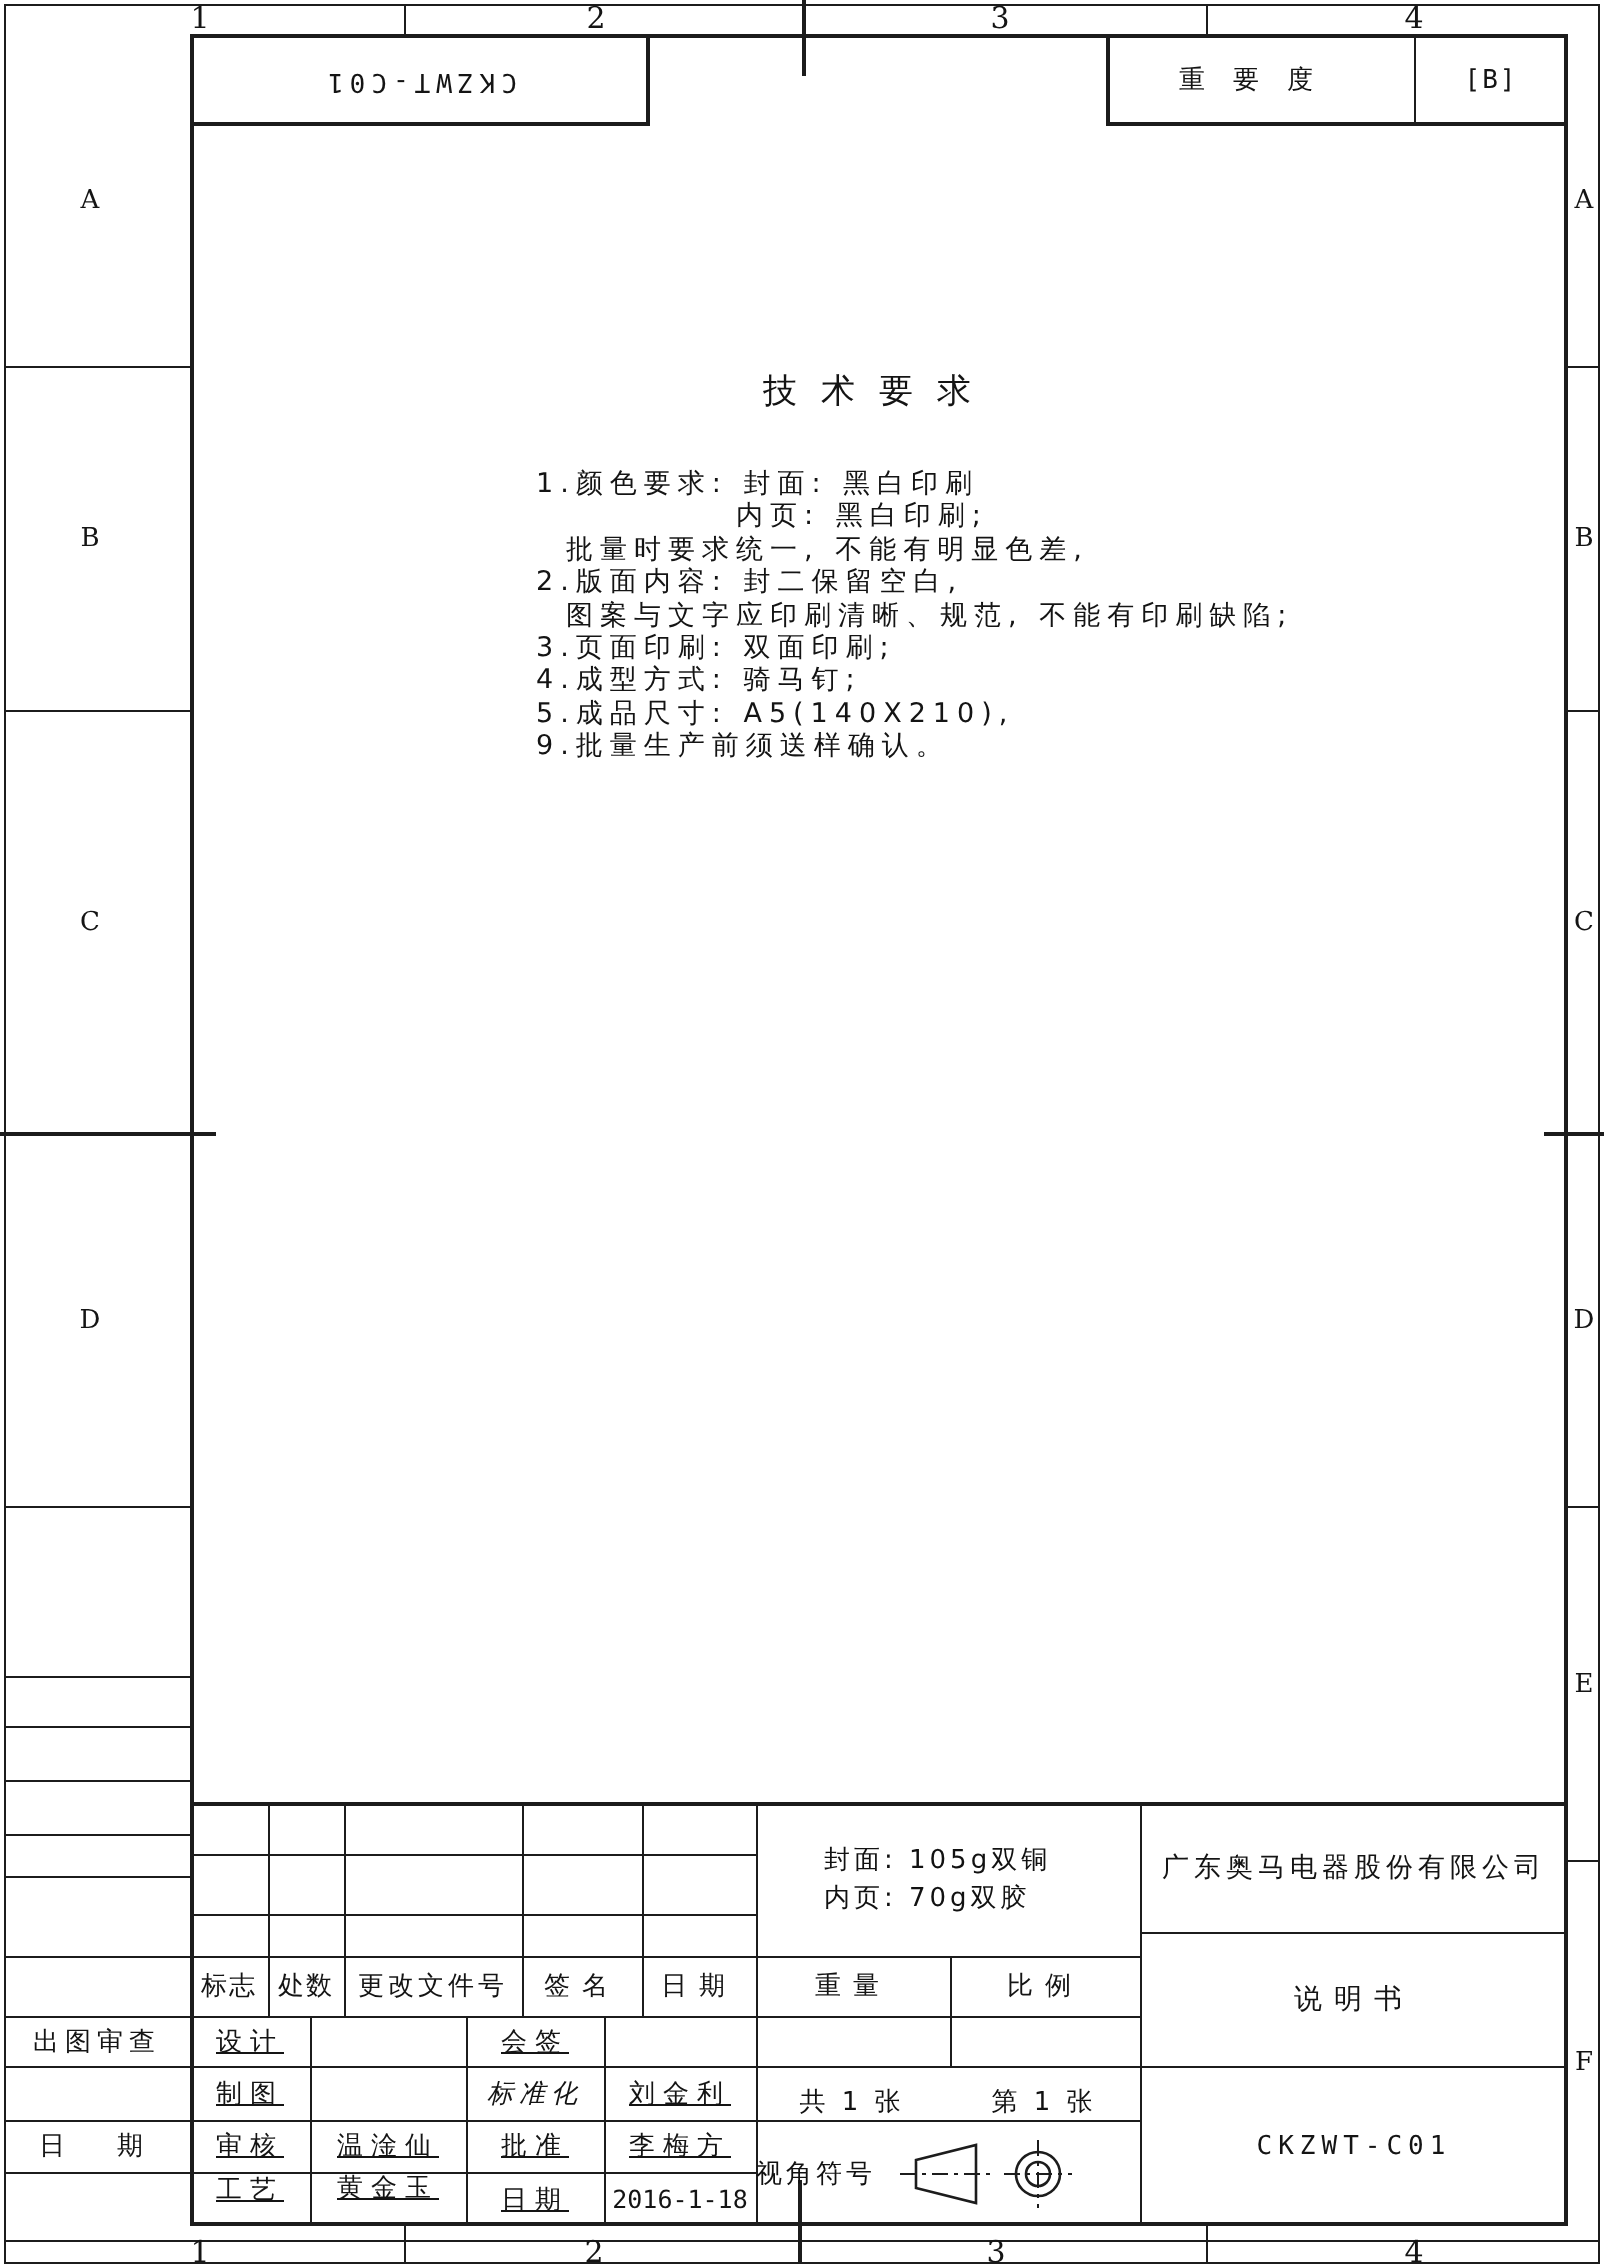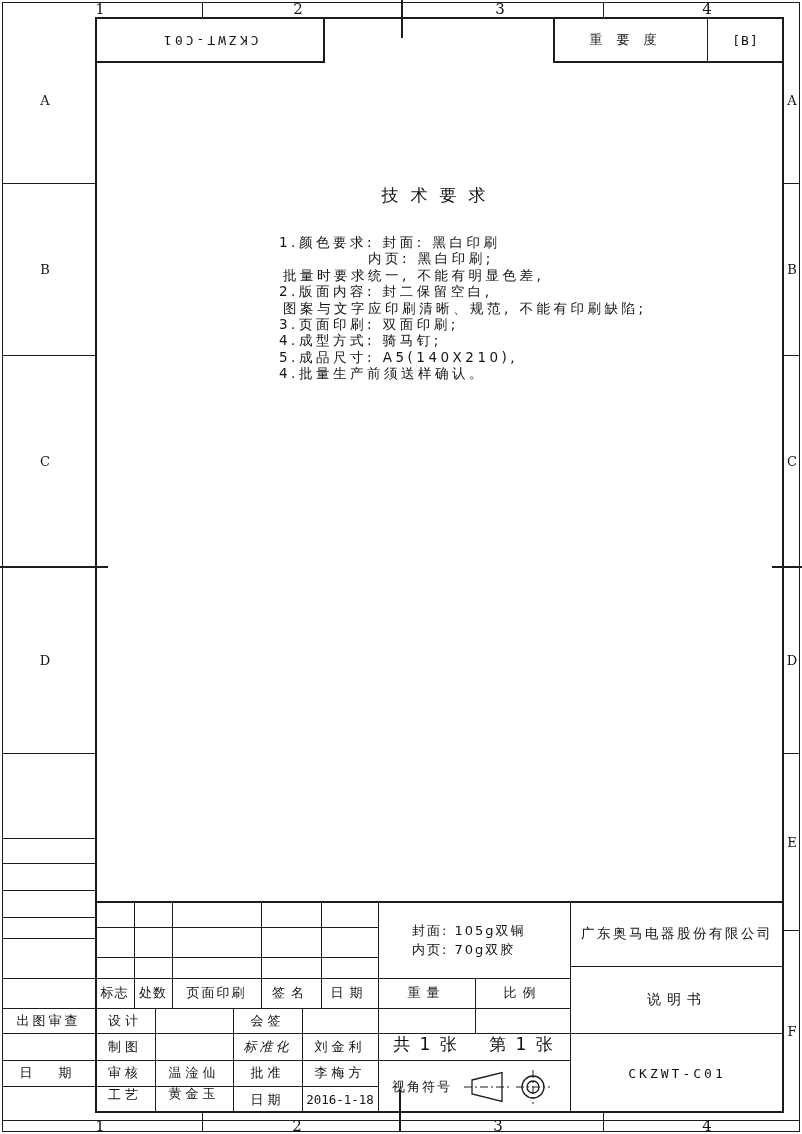--- a/index.html
+++ b/index.html
@@ -6,38 +6,38 @@
   #canvas{position:relative;width:802px;height:1134px;background:#fff;overflow:hidden;
           font-family:"DejaVu Sans",sans-serif;color:#111;}
   .hl,.vl{position:absolute;background:#1c1c1c;}
   .box{position:absolute;border:2px solid #1c1c1c;box-sizing:border-box;background:#fff;}
   .cell{position:absolute;display:flex;align-items:center;justify-content:center;
         white-space:nowrap;color:#141414;font-size:13px;letter-spacing:2px;}
   .serif{font-family:"DejaVu Serif",serif;letter-spacing:0;}
   .mono{font-family:"DejaVu Sans Mono",monospace;}
   .zone-num{font-size:15px;}
   .zone-let{font-size:13px;}
-  .ls4{letter-spacing:4px;}
+  .ls4{letter-spacing:4px;text-decoration:underline;}
   .ls6{letter-spacing:6px;}
   .ls14{letter-spacing:14px;}
   .xwide{letter-spacing:26px;}
   .small{font-size:10.5px;letter-spacing:0;}
   .flip{transform:rotate(180deg);letter-spacing:3px;}
   #tech-title{position:absolute;left:95px;top:184px;width:689px;text-align:center;
               font-size:17px;letter-spacing:12px;color:#141414;}
   #tech-body{position:absolute;left:268px;top:234px;font-size:13.5px;line-height:16.4px;
              letter-spacing:3.5px;color:#141414;white-space:nowrap;}
-  .ind0{margin-left:11px;} .ind1{margin-left:15px;} .ind2{margin-left:100px;}
+  .ind0{margin-left:0;} .ind1{margin-left:15px;} .ind2{margin-left:100px;}
   .mat{position:absolute;left:378px;top:902px;width:192px;height:76px;display:flex;
        flex-direction:column;justify-content:center;padding-left:34px;box-sizing:border-box;
        font-size:13px;line-height:19px;letter-spacing:2px;white-space:nowrap;}
   .sheets{position:absolute;left:378px;top:1033px;width:192px;height:27px;display:flex;
-          align-items:flex-start;justify-content:space-around;font-size:17px;letter-spacing:2px;}
+          align-items:flex-end;justify-content:space-around;font-size:13px;letter-spacing:2px;}
   .viewrow{position:absolute;left:378px;top:1060px;width:192px;height:53px;display:flex;
-           align-items:center;padding-left:14px;box-sizing:border-box;font-size:13px;letter-spacing:2px;}
+           align-items:center;padding-left:0;box-sizing:border-box;font-size:13px;letter-spacing:2px;}
   svg{display:block;}
 </style>
 </head>
 <body>
 
 <div id="canvas">
 
   <div class="hl" style="left:2px;top:2px;width:798px;height:1px;"></div>
   <div class="vl" style="left:2px;top:2px;width:1px;height:1130px;"></div>
   <div class="vl" style="left:799px;top:2px;width:1px;height:1130px;"></div>
@@ -98,21 +98,21 @@
   <div id="tech-title">技术要求</div>
   <div id="tech-body">
     <div class="ind0">1.颜色要求: 封面: 黑白印刷</div>
     <div class="ind2">内页: 黑白印刷;</div>
     <div class="ind1">批量时要求统一, 不能有明显色差,</div>
     <div class="ind0">2.版面内容: 封二保留空白,</div>
     <div class="ind1">图案与文字应印刷清晰、规范, 不能有印刷缺陷;</div>
     <div class="ind0">3.页面印刷: 双面印刷;</div>
     <div class="ind0">4.成型方式: 骑马钉;</div>
     <div class="ind0">5.成品尺寸: A5(140X210),</div>
-    <div class="ind0">4.批量生产前须送样确认。</div>
+    <div class="ind0">9.批量生产前须送样确认。</div>
   </div>
 
   <div class="hl" style="left:2px;top:838px;width:93px;height:1px;"></div>
   <div class="hl" style="left:2px;top:863px;width:93px;height:1px;"></div>
   <div class="hl" style="left:2px;top:890px;width:93px;height:1px;"></div>
   <div class="hl" style="left:2px;top:917px;width:93px;height:1px;"></div>
   <div class="hl" style="left:2px;top:938px;width:93px;height:1px;"></div>
   <div class="hl" style="left:2px;top:978px;width:93px;height:1px;"></div>
   <div class="hl" style="left:2px;top:1008px;width:93px;height:1px;"></div>
   <div class="hl" style="left:2px;top:1033px;width:93px;height:1px;"></div>
@@ -140,21 +140,21 @@
   <div class="hl" style="left:95px;top:957px;width:283px;height:1px;"></div>
   <div class="hl" style="left:95px;top:978px;width:475px;height:1px;"></div>
   <div class="hl" style="left:95px;top:1008px;width:475px;height:1px;"></div>
   <div class="hl" style="left:95px;top:1033px;width:689px;height:1px;"></div>
   <div class="hl" style="left:95px;top:1060px;width:475px;height:1px;"></div>
   <div class="hl" style="left:95px;top:1086px;width:283px;height:1px;"></div>
   <div class="hl" style="left:570px;top:966px;width:214px;height:1px;"></div>
 
   <div class="cell" style="left:95px;top:978px;width:39px;height:30px;letter-spacing:1px;">标志</div>
   <div class="cell" style="left:134px;top:978px;width:38px;height:30px;letter-spacing:1px;">处数</div>
-  <div class="cell" style="left:172px;top:978px;width:89px;height:30px;letter-spacing:2px;">页面印刷</div>
+  <div class="cell" style="left:172px;top:978px;width:89px;height:30px;letter-spacing:2px;">更改文件号</div>
   <div class="cell ls6" style="left:261px;top:978px;width:60px;height:30px;">签名</div>
   <div class="cell ls6" style="left:321px;top:978px;width:57px;height:30px;">日期</div>
 
   <div class="cell ls4" style="left:95px;top:1008px;width:60px;height:25px;">设计</div>
   <div class="cell ls4" style="left:233px;top:1008px;width:69px;height:25px;">会签</div>
   <div class="cell ls4" style="left:95px;top:1033px;width:60px;height:27px;">制图</div>
   <div class="cell ls4" style="left:155px;top:1033px;width:78px;height:27px;margin-top:47px;">黄金玉</div>
   <div class="cell" style="left:233px;top:1033px;width:69px;height:27px;letter-spacing:3px;font-style:italic;">标准化</div>
   <div class="cell ls4" style="left:302px;top:1033px;width:76px;height:27px;">刘金利</div>
   <div class="cell ls4" style="left:95px;top:1060px;width:60px;height:26px;">审核</div>

